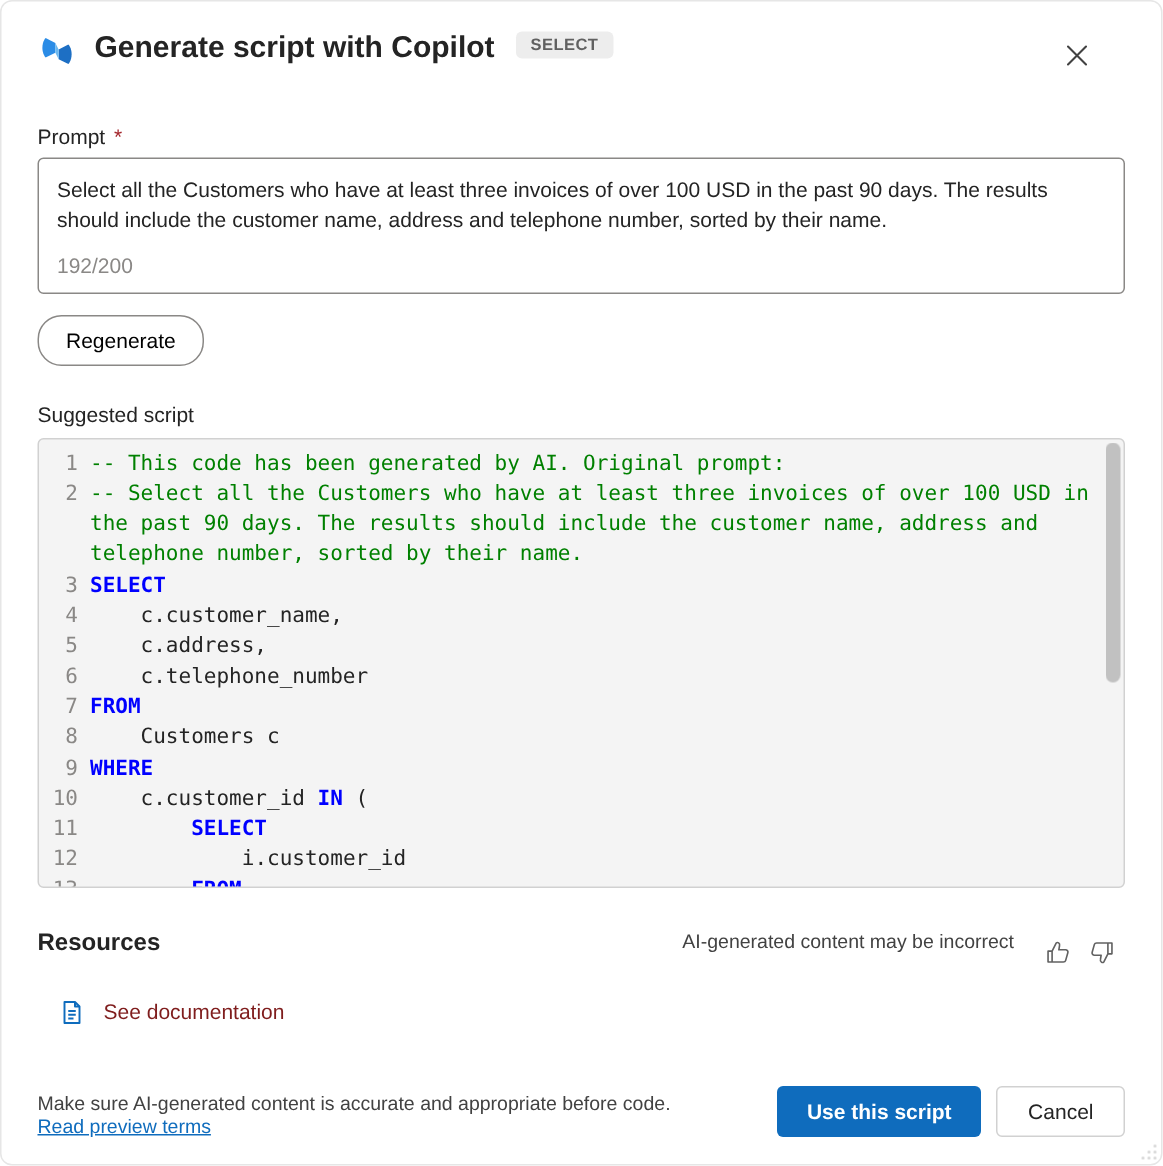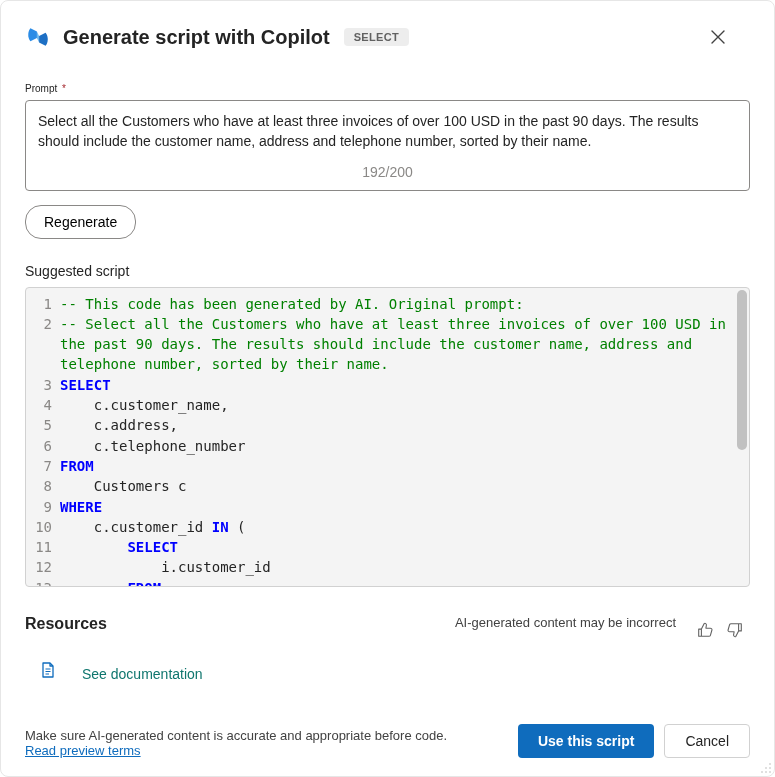--- a/index.html
+++ b/index.html
@@ -13,21 +13,21 @@
       width: 775px;
       height: 777px;
       border: 1px solid #e6e6e6;
       border-radius: 8px;
       display: flex;
       flex-direction: column;
       position: relative;
     }
     .header {
       display: flex;
-      align-items: center;
+      align-items: flex-start;
       padding: 20px 40px 14px 24px;
     }
     .copilot-icon {
       width: 26px;
       height: 26px;
       margin-right: 12px;
       flex-shrink: 0;
     }
     .title {
       font-size: 20px;
@@ -58,21 +58,21 @@
     }
     .close-btn svg { width: 14px; height: 14px; }
     .content {
       padding: 0 24px;
       flex: 1;
       display: flex;
       flex-direction: column;
       overflow: hidden;
     }
     .field-label {
-      font-size: 10px;
+      font-size: 14px;
       font-weight: 400;
       color: #242424;
       margin-top: 16px;
       margin-bottom: 6px;
     }
     .required { color: #a4262c; margin-left: 2px; }
     .prompt-box {
       border: 1px solid #8a8886;
       border-radius: 4px;
       padding: 10px 12px;
@@ -85,21 +85,20 @@
       width: 100%;
       border: none;
       outline: none;
       resize: none;
       font-family: inherit;
     }
     .char-count {
       color: #8a8886;
       font-size: 14px;
       margin-top: 12px;
-      text-align: center;
     }
     .regenerate-btn {
       margin-top: 14px;
       padding: 8px 18px;
       border: 1px solid #8a8886;
       border-radius: 16px;
       background: #fff;
       font-size: 14px;
       font-family: inherit;
       cursor: pointer;
@@ -183,26 +182,26 @@
       background: transparent;
       cursor: pointer;
       display: flex;
       align-items: center;
       justify-content: center;
       border-radius: 4px;
     }
     .feedback-btn svg { width: 18px; height: 18px; }
     .doc-link {
       display: flex;
-      align-items: flex-end;
+      align-items: flex-start;
       margin-top: 16px;
-      color: #0f766e;
-      font-size: 14px;
-      cursor: pointer;
-      gap: 25px;
+      color: #7f1d1d;
+      font-size: 14px;
+      cursor: pointer;
+      gap: 12px;
       padding-left: 14px;
     }
     .doc-icon svg { width: 18px; height: 18px; }
     .footer {
       padding: 12px 24px 18px 24px;
       display: flex;
       align-items: flex-end;
     }
     .footer-left { font-size: 13px; color: #424242; }
     .footer-link {

